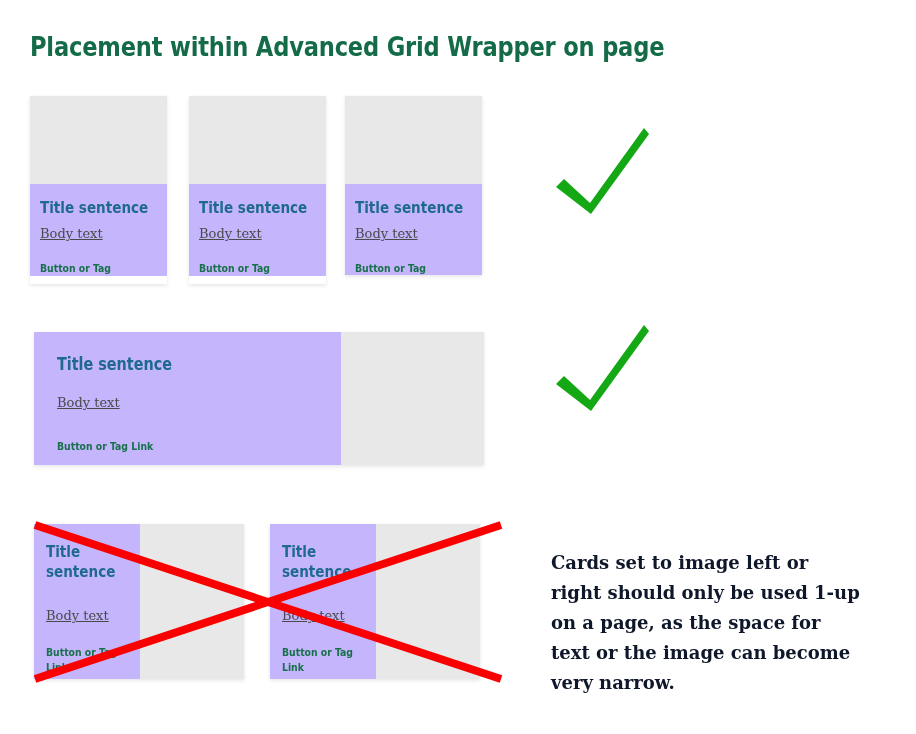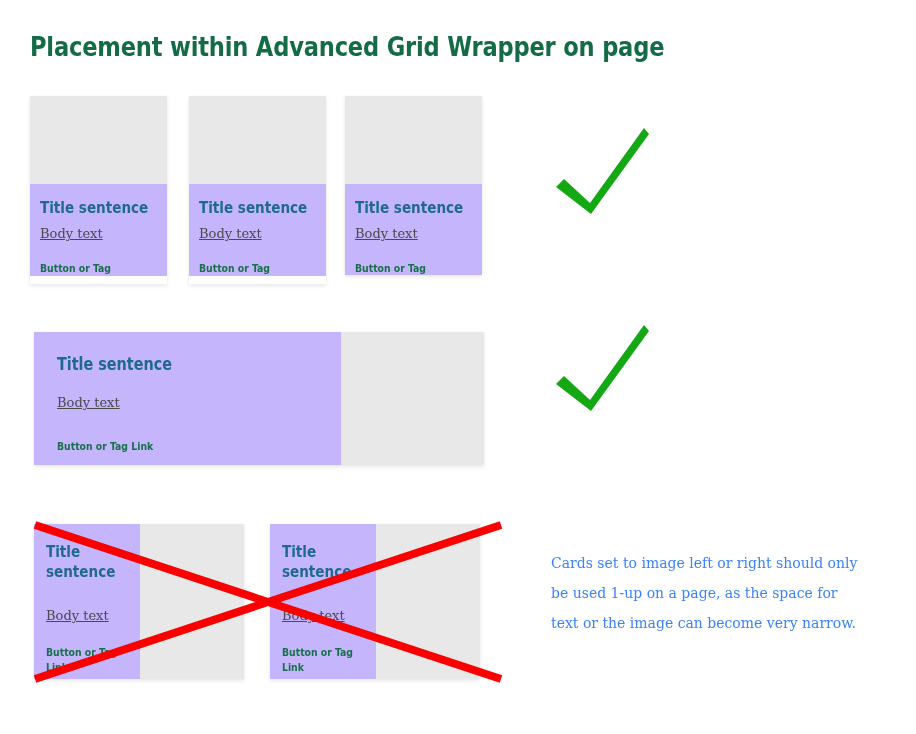--- a/index.html
+++ b/index.html
@@ -118,23 +118,24 @@
   #check-2 { left: 552px; top: 315px; }
   #cross-1 { left: 28px;  top: 518px; }
 
   
   #note {
     position: absolute;
     left: 551px;
     top: 548px;
     width: 310px;
     font-family: "DejaVu Serif", "Liberation Serif", serif;
-    font-size: 14px;
+    font-size: 18px;
     line-height: 30px;
-    color: #3b82f6;
+    color: #0f172a;
+    font-weight: bold;
   }
 </style>
 </head>
 <body>
 
 <div id="page-title">Placement within Advanced Grid Wrapper on page</div>
 
 <div class="card r1" id="r1c1">
   <div class="img-ph"></div>
   <div class="card-body">

